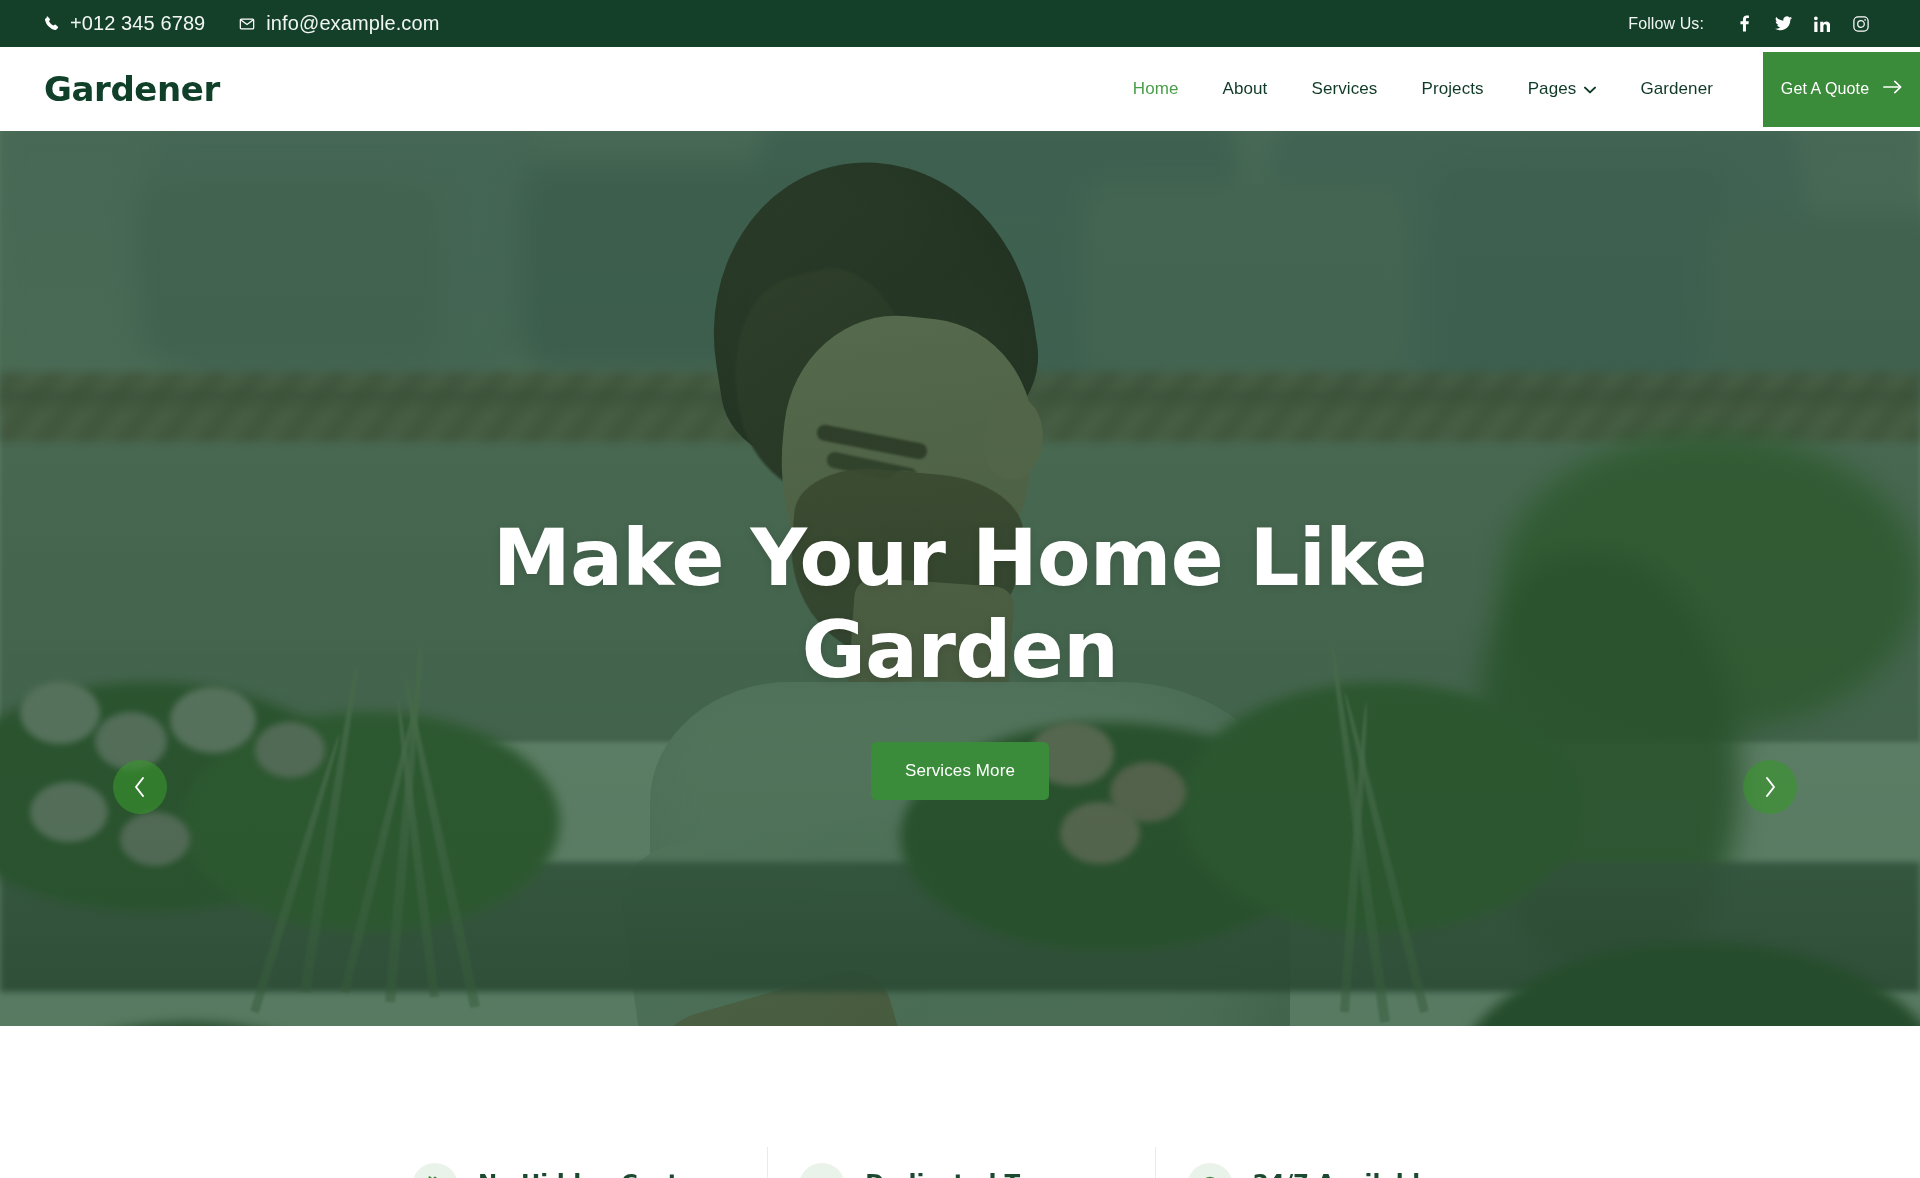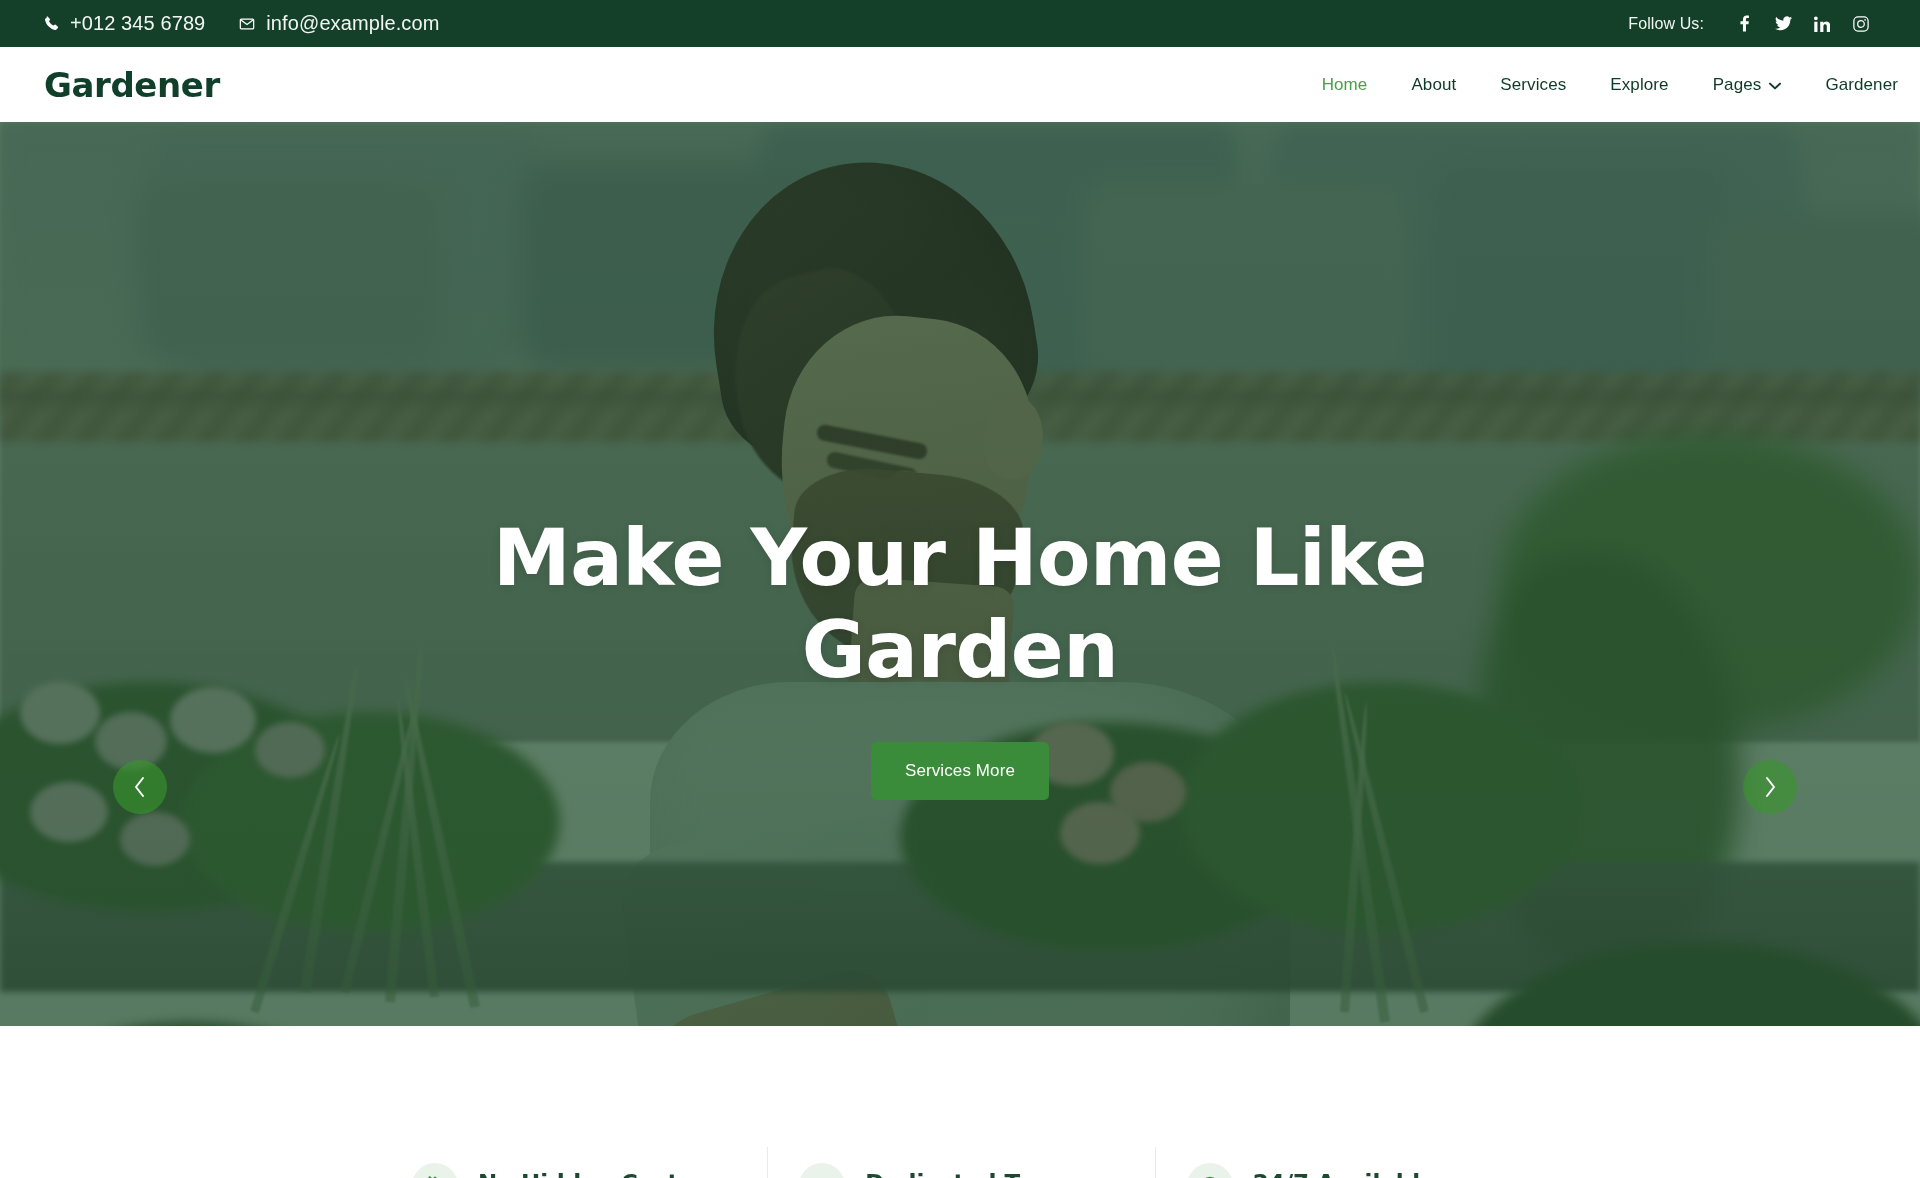--- a/index.html
+++ b/index.html
@@ -25,21 +25,21 @@
   .tb-right { margin-left:auto; display:flex; align-items:center; gap:9px; }
   .follow-label { font-size:16px; color:#f2f6f3; margin-right:16px; letter-spacing:.1px; }
   .soc {
     width:30px; height:30px; display:flex; align-items:center; justify-content:center;
     color:#ffffff; cursor:pointer;
   }
   .soc svg { display:block; }
 
   
   .navbar {
-    position:absolute; top:47px; left:0; width:1920px; height:75px;
+    position:absolute; top:47px; left:0; width:1920px; height:84px;
     background:#ffffff;
     display:flex; align-items:center;
     z-index:20;
   }
   .brand {
     margin-left:44px;
     font-size:34px; font-weight:bold; color:#10402a;
     letter-spacing:-.4px;
     font-family:"DejaVu Sans", sans-serif;
     cursor:pointer;
@@ -356,33 +356,42 @@
     <div class="nav-link active">
       <span>Home</span>
     </div>
     <div class="nav-link">
       <span>About</span>
     </div>
     <div class="nav-link">
       <span>Services</span>
     </div>
     <div class="nav-link">
-      <span>Explore</span>
+      <span>Projects</span>
     </div>
     <div class="nav-link">
       <span>Pages</span>
       <span class="caret">
         <svg width="12" height="8" viewBox="0 0 12 8" fill="none" stroke="#103a28" stroke-width="2" stroke-linecap="round" stroke-linejoin="round">
             <path d="M1 1.6 6 6.4 11 1.6"></path>
           </svg>
       </span>
     </div>
     <div class="nav-link">
       <span>Gardener</span>
     </div>
+  </div>
+  <div class="quote-btn">
+    <span>Get A Quote</span>
+    <span>
+      <svg width="19" height="14" viewBox="0 0 20 14" fill="none" stroke="#ffffff" stroke-width="1.8" stroke-linecap="round" stroke-linejoin="round">
+          <path d="M1 7h17"></path>
+          <path d="M12.4 1.2 18.6 7l-6.2 5.8"></path>
+        </svg>
+    </span>
   </div>
 </div>
 
 <div class="hero">
   <div class="hero-photo">
     <div class="bg-wall"></div>
     <div class="bg-sky"></div>
     <div class="bg-blob" style="left:140px;top:60px;width:300px;height:180px;background:#8fa3a8;"></div>
     <div class="bg-blob" style="left:520px;top:40px;width:420px;height:210px;background:#7f969e;"></div>
     <div class="bg-blob" style="left:1080px;top:60px;width:330px;height:200px;background:#96a9ad;"></div>

